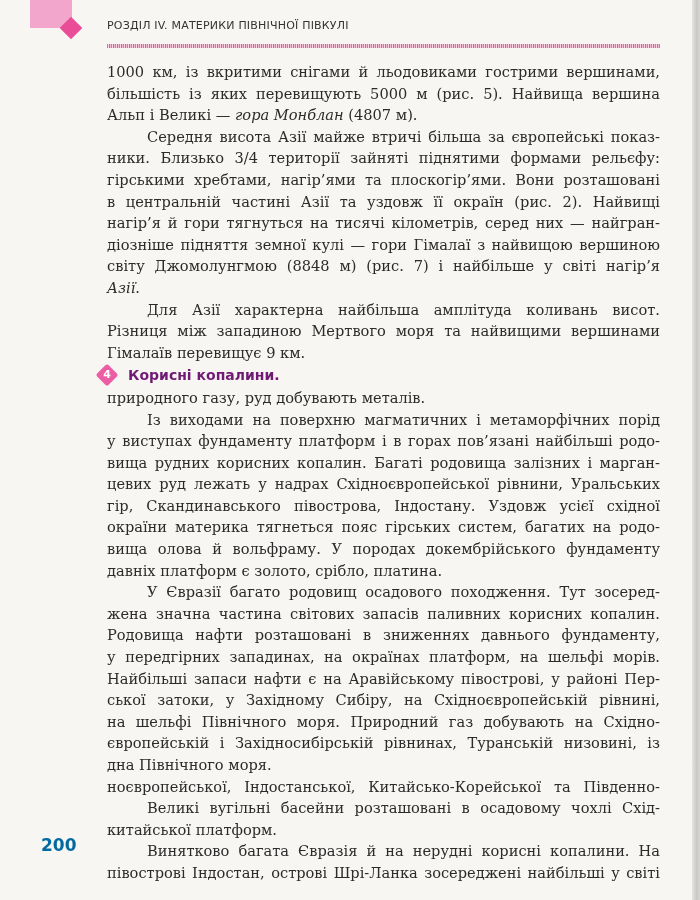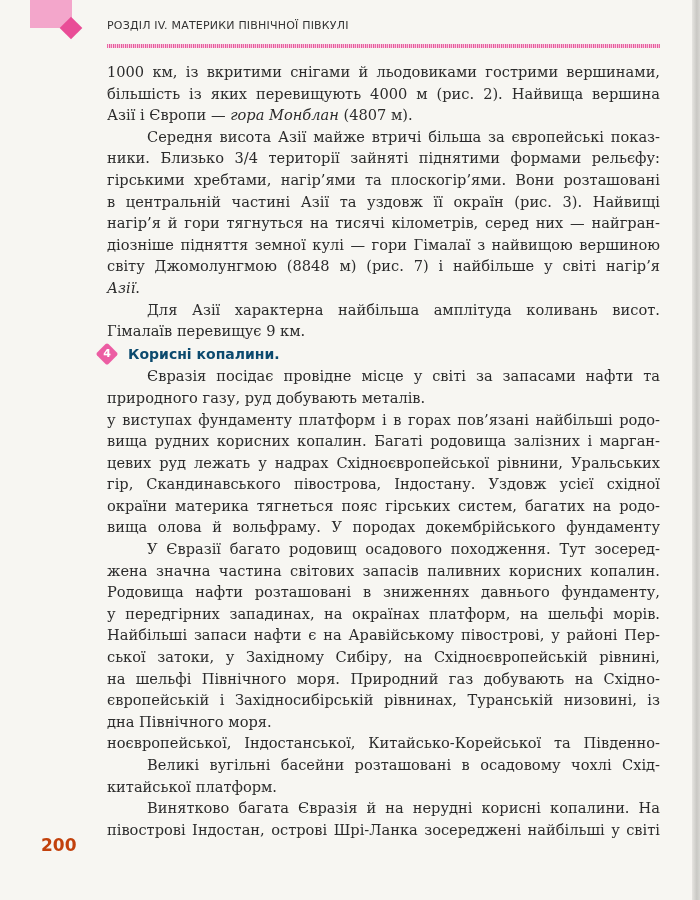--- a/index.html
+++ b/index.html
@@ -119,85 +119,87 @@
       font-size: 11px;
       color: #ffffff;
     }
     .section-title {
       position: absolute;
       left: 21px;
       top: 0;
       font-family: "DejaVu Sans", sans-serif;
       font-weight: bold;
       font-size: 14px;
-      color: #0c4a6e;
+      color: #701a75;
     }
     .page-number {
       position: absolute;
       left: 41px;
       top: 835px;
       font-family: "DejaVu Sans", sans-serif;
       font-weight: bold;
       font-size: 17px;
-      color: #c2410c;
+      color: #0369a1;
     }
   </style>
 </head>
 <body>
 
 <div class="corner-square"></div>
 <div class="corner-diamond"></div>
 
 <div class="running-head">РОЗДІЛ IV. МАТЕРИКИ ПІВНІЧНОЇ ПІВКУЛІ</div>
 <div class="head-rule"></div>
 
 <div class="text-block">
 
   <p>
     <span class="line">1000 км, із вкритими снігами й льодовиками гострими вершинами,</span>
-    <span class="line">більшість із яких перевищують 4000 м (рис. 2). Найвища вершина</span>
-    <span class="line last"><span>Азії і Європи — </span><span class="italic">гора Монблан</span><span> (4807 м).</span></span>
+    <span class="line">більшість із яких перевищують 5000 м (рис. 5). Найвища вершина</span>
+    <span class="line last"><span>Альп і Великі — </span><span class="italic">гора Монблан</span><span> (4807 м).</span></span>
   </p>
 
   <p>
     <span class="line" style="padding-left:40px">Середня висота Азії майже втричі більша за європейські показ-</span>
     <span class="line">ники. Близько 3/4 території зайняті піднятими формами рельєфу:</span>
     <span class="line">гірськими хребтами, нагір’ями та плоскогір’ями. Вони розташовані</span>
-    <span class="line">в центральній частині Азії та уздовж її окраїн (рис. 3). Найвищі</span>
+    <span class="line">в центральній частині Азії та уздовж її окраїн (рис. 2). Найвищі</span>
     <span class="line">нагір’я й гори тягнуться на тисячі кілометрів, серед них — найгран-</span>
     <span class="line">діозніше підняття земної кулі — гори Гімалаї з найвищою вершиною</span>
     <span class="line">світу Джомолунгмою (8848 м) (рис. 7) і найбільше у світі нагір’я</span>
     <span class="line last"><span class="italic">Азії</span><span>.</span></span>
   </p>
 
   <p>
     <span class="line" style="padding-left:40px">Для Азії характерна найбільша амплітуда коливань висот.</span>
+    <span class="line">Різниця між западиною Мертвого моря та найвищими вершинами</span>
     <span class="line last">Гімалаїв перевищує 9 км.</span>
   </p>
 
   <div class="section-head">
     <span class="section-badge">
       <span class="diamond"></span>
       <span class="num">4</span>
     </span>
     <span class="section-title">Корисні копалини.</span>
   </div>
 
   <p>
-    <span class="line" style="padding-left:40px">Євразія посідає провідне місце у світі за запасами нафти та</span>
     <span class="line last">природного газу, руд добувають металів.</span>
   </p>
 
   <p>
+    <span class="line" style="padding-left:40px">Із виходами на поверхню магматичних і метаморфічних порід</span>
     <span class="line">у виступах фундаменту платформ і в горах пов’язані найбільші родо-</span>
     <span class="line">вища рудних корисних копалин. Багаті родовища залізних і марган-</span>
     <span class="line">цевих руд лежать у надрах Східноєвропейської рівнини, Уральських</span>
     <span class="line">гір, Скандинавського півострова, Індостану. Уздовж усієї східної</span>
     <span class="line">окраїни материка тягнеться пояс гірських систем, багатих на родо-</span>
     <span class="line">вища олова й вольфраму. У породах докембрійського фундаменту</span>
+    <span class="line last">давніх платформ є золото, срібло, платина.</span>
   </p>
 
   <p>
     <span class="line" style="padding-left:40px">У Євразії багато родовищ осадового походження. Тут зосеред-</span>
     <span class="line">жена значна частина світових запасів паливних корисних копалин.</span>
     <span class="line">Родовища нафти розташовані в зниженнях давнього фундаменту,</span>
     <span class="line">у передгірних западинах, на окраїнах платформ, на шельфі морів.</span>
     <span class="line">Найбільші запаси нафти є на Аравійському півострові, у районі Пер-</span>
     <span class="line">ської затоки, у Західному Сибіру, на Східноєвропейській рівнині,</span>
     <span class="line">на шельфі Північного моря. Природний газ добувають на Східно-</span>

